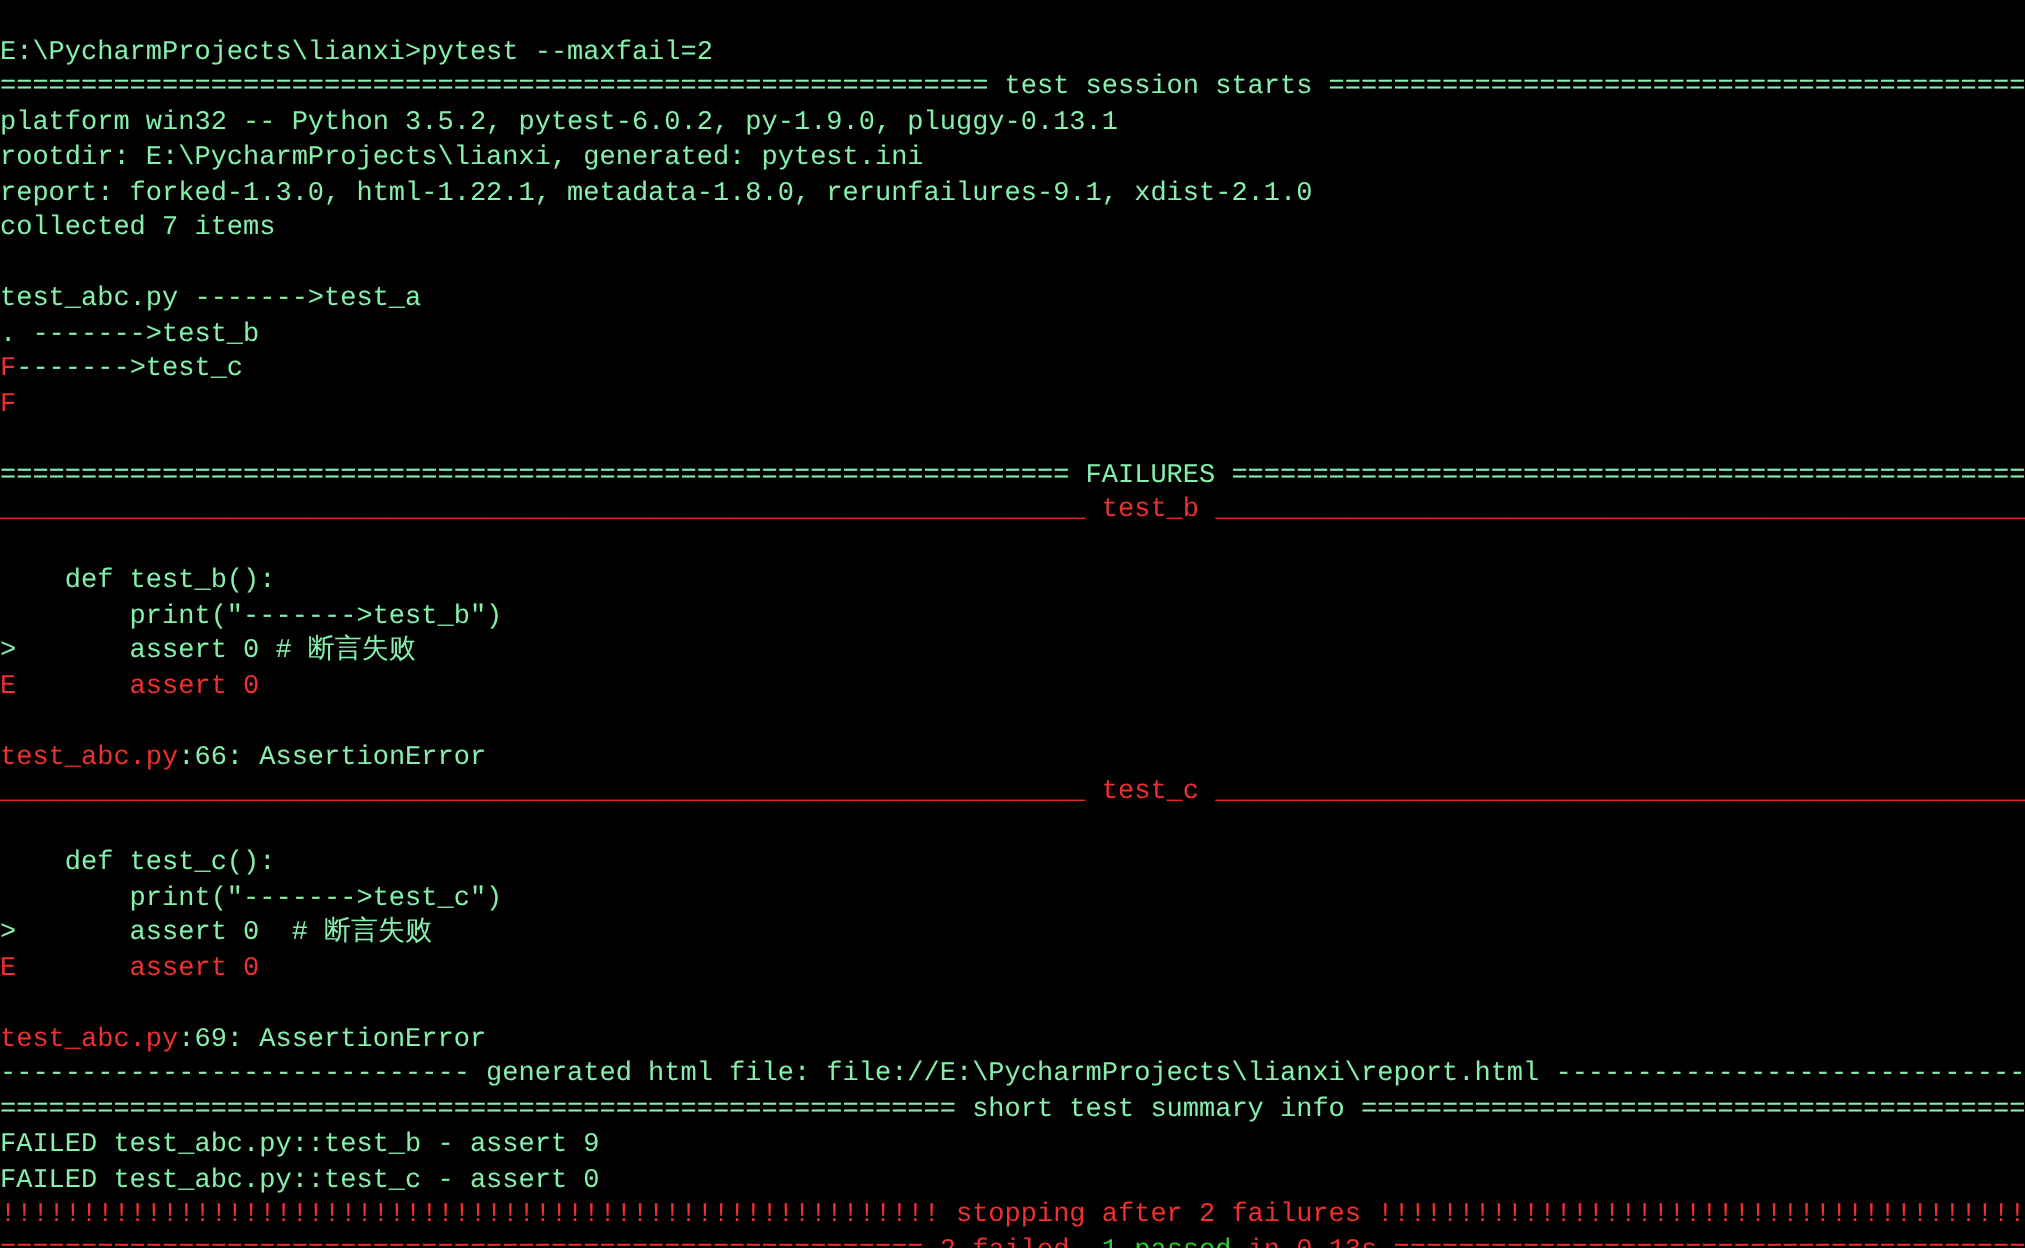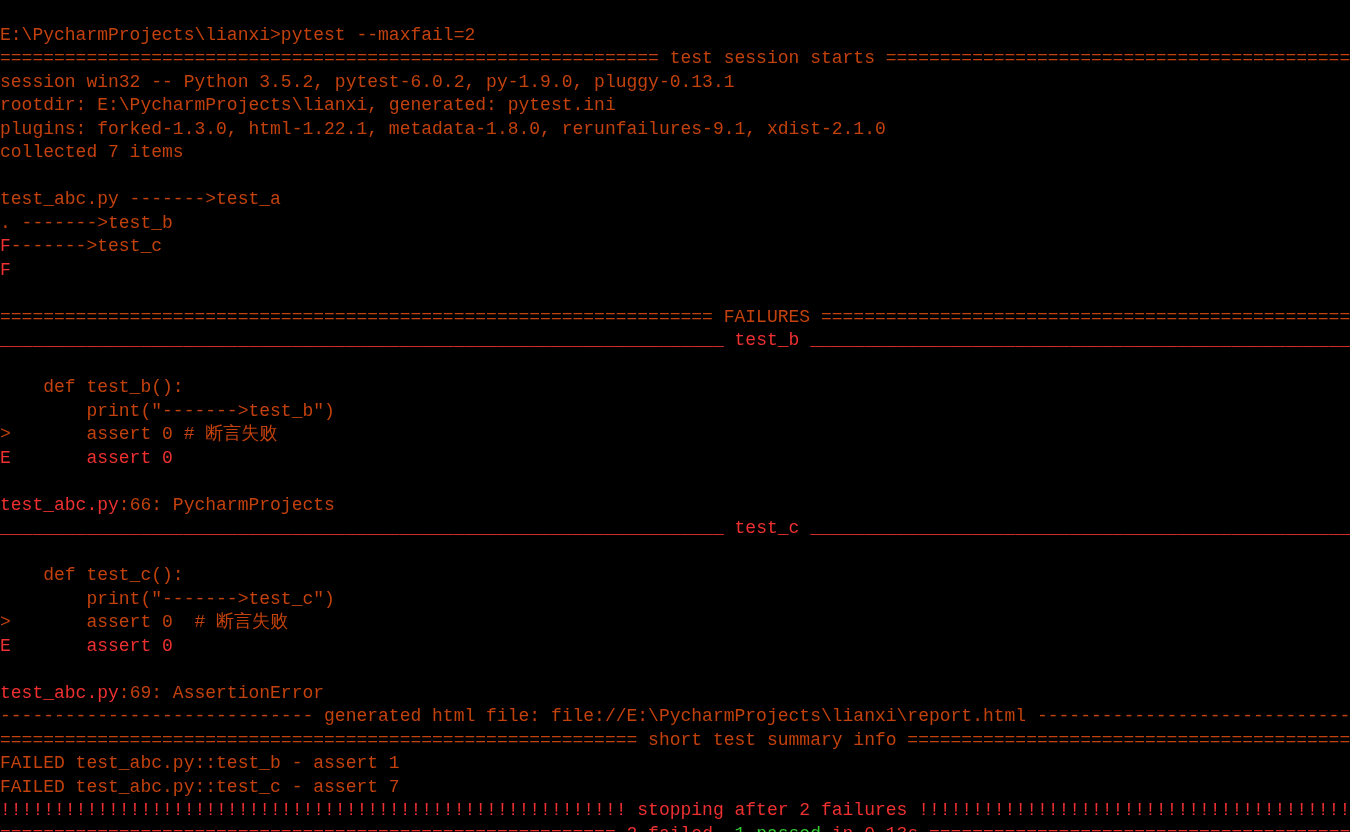--- a/index.html
+++ b/index.html
@@ -11,56 +11,56 @@
     font-size: 18px;
     line-height: 23.5px;
     width: 1350px;
     height: 832px;
     overflow: hidden;
   }
   .term {
     white-space: pre;
     letter-spacing: 0px;
   }
-  .white  { color: #c2410c; }
+  .white  { color: #86efac; }
   .red    { color: #ee3030; }
   .green  { color: #33cc33; }
 </style>
 </head>
 <body>
 
 <div class="term">
 <span class="white">E:\PycharmProjects\lianxi&gt;pytest --maxfail=2</span>
 <span class="white">============================================================= test session starts =============================================================</span>
-<span class="white">session win32 -- Python 3.5.2, pytest-6.0.2, py-1.9.0, pluggy-0.13.1</span>
+<span class="white">platform win32 -- Python 3.5.2, pytest-6.0.2, py-1.9.0, pluggy-0.13.1</span>
 <span class="white">rootdir: E:\PycharmProjects\lianxi, generated: pytest.ini</span>
-<span class="white">plugins: forked-1.3.0, html-1.22.1, metadata-1.8.0, rerunfailures-9.1, xdist-2.1.0</span>
+<span class="white">report: forked-1.3.0, html-1.22.1, metadata-1.8.0, rerunfailures-9.1, xdist-2.1.0</span>
 <span class="white">collected 7 items</span>
 <span></span>
 <span class="white">test_abc.py -------&gt;test_a</span>
 <span class="white">. -------&gt;test_b</span>
 <span><span class="red">F</span><span class="white">-------&gt;test_c</span></span>
 <span class="red">F</span>
 <span></span>
 <span class="white">================================================================== FAILURES ===================================================================</span>
 <span><span class="red">___________________________________________________________________ </span><span class="red">test_b</span><span class="red"> ____________________________________________________________________</span></span>
 <span></span>
 <span class="white">    def test_b():</span>
 <span class="white">        print("-------&gt;test_b")</span>
 <span class="white">&gt;       assert 0 # 断言失败</span>
 <span class="red">E       assert 0</span>
 <span></span>
-<span><span class="red">test_abc.py</span><span class="white">:66: PycharmProjects</span></span>
+<span><span class="red">test_abc.py</span><span class="white">:66: AssertionError</span></span>
 <span><span class="red">___________________________________________________________________ </span><span class="red">test_c</span><span class="red"> ____________________________________________________________________</span></span>
 <span></span>
 <span class="white">    def test_c():</span>
 <span class="white">        print("-------&gt;test_c")</span>
 <span class="white">&gt;       assert 0  # 断言失败</span>
 <span class="red">E       assert 0</span>
 <span></span>
 <span><span class="red">test_abc.py</span><span class="white">:69: AssertionError</span></span>
 <span class="white">----------------------------- generated html file: file://E:\PycharmProjects\lianxi\report.html ------------------------------</span>
 <span class="white">=========================================================== short test summary info ===========================================================</span>
-<span class="white">FAILED test_abc.py::test_b - assert 1</span>
-<span class="white">FAILED test_abc.py::test_c - assert 7</span>
+<span class="white">FAILED test_abc.py::test_b - assert 9</span>
+<span class="white">FAILED test_abc.py::test_c - assert 0</span>
 <span class="red">!!!!!!!!!!!!!!!!!!!!!!!!!!!!!!!!!!!!!!!!!!!!!!!!!!!!!!!!!! stopping after 2 failures !!!!!!!!!!!!!!!!!!!!!!!!!!!!!!!!!!!!!!!!!!!!!!!!!!!!!!!!!!</span>
 <span><span class="red">========================================================= </span><span class="red">2 failed</span><span class="white">, </span><span class="green">1 passed</span><span class="red"> in 0.13s</span><span class="red"> =========================================================</span></span>
 </div>
 
 </body></html>

